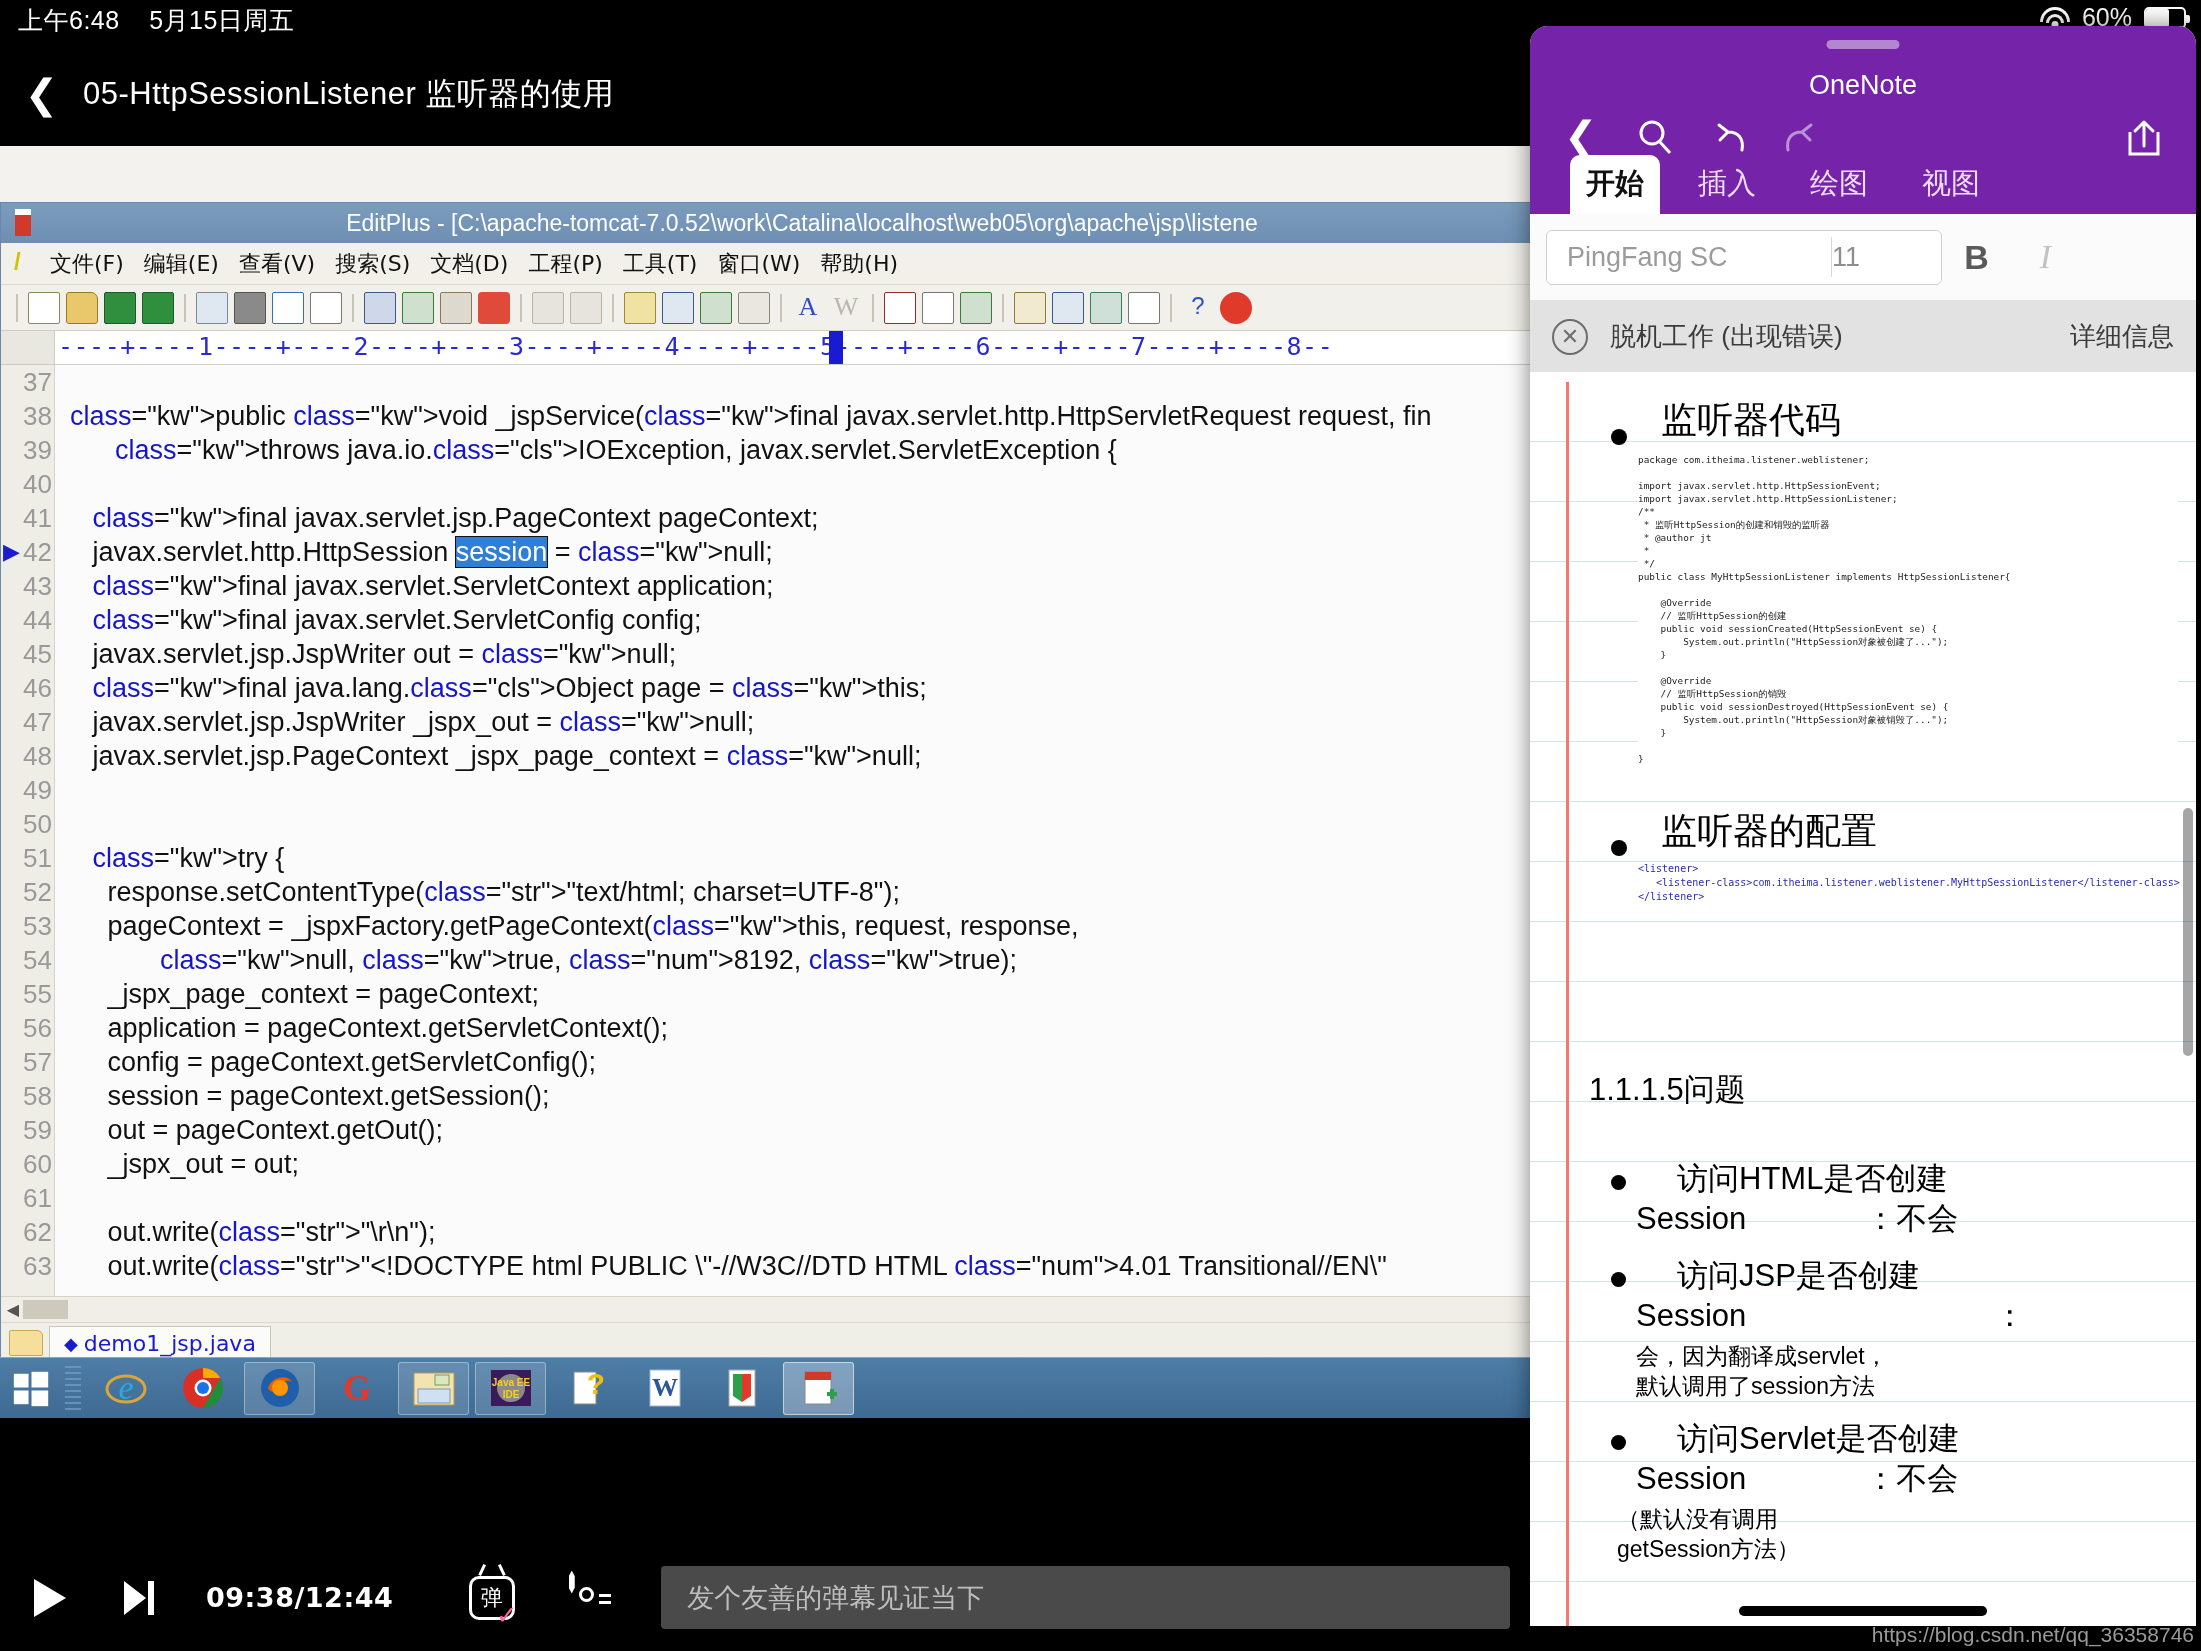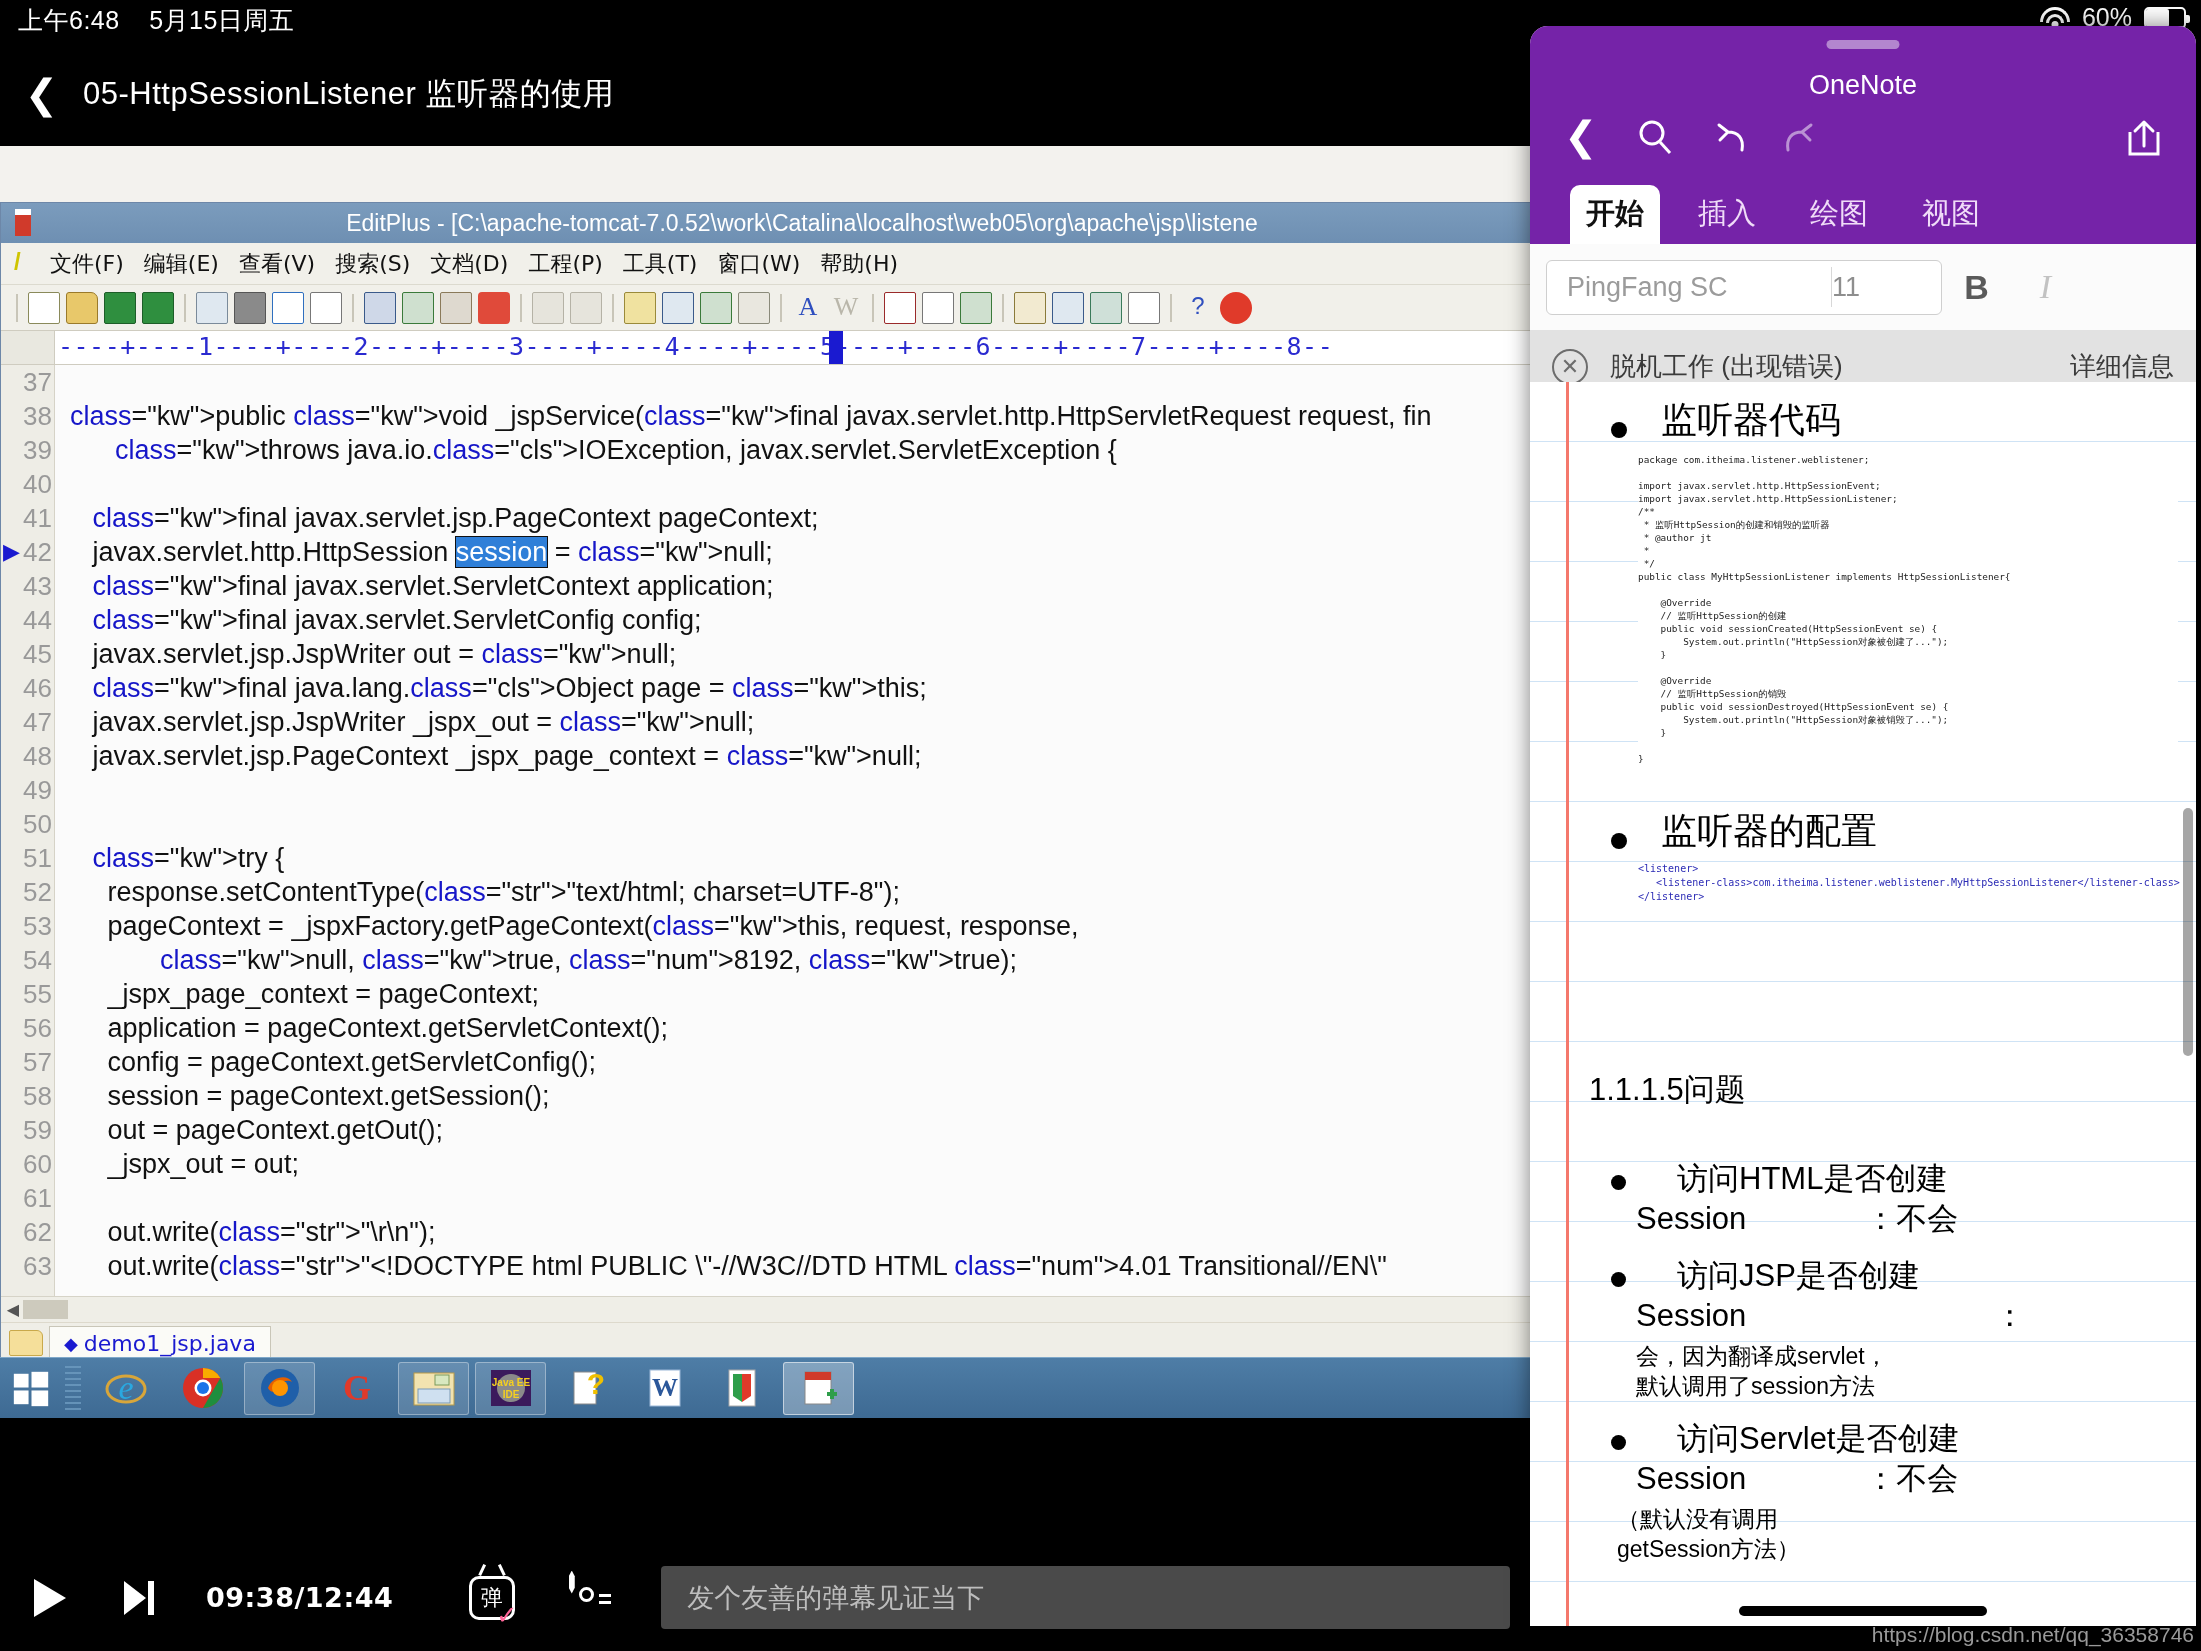--- a/index.html
+++ b/index.html
@@ -86,21 +86,21 @@
   .icn-danmaku::after { content: ""; position: absolute; top: -12px; right: 8px; width: 14px; height: 12px; border-right: 3px solid #fff; transform: rotate(-25deg); }
   .dm-check { position: absolute; right: -6px; bottom: -14px; color: #ff6699; font-size: 26px; }
   .icn-settings { width: 44px; height: 48px; position: relative; }
   .icn-settings .hex { width: 40px; height: 46px; border: 3px solid #fff; clip-path: polygon(50% 0,100% 25%,100% 75%,50% 100%,0 75%,0 25%); }
   .icn-settings .o { position: absolute; left: 10px; top: 13px; width: 15px; height: 15px; border: 3px solid #fff; border-radius: 50%; }
   .icn-settings .ln { position: absolute; right: 2px; top: 20px; width: 12px; height: 3px; background: #fff; box-shadow: 0 7px 0 #fff; }
   #danmu-input { flex: 1; height: 63px; margin-left: 26px; margin-right: 20px; background: #4a4a4a; border-radius: 4px; display: flex; align-items: center; padding: 0 26px; color: #bdbdbd; font-size: 27px; }
 
   
   #onenote { position: absolute; right: 6px; top: 26px; width: 666px; height: 1600px; background: #fff; border-radius: 18px 18px 0 0; overflow: hidden; box-shadow: 0 0 22px rgba(0,0,0,.5); }
-  .on-head { background: #7523a8; height: 218px; position: relative; padding-left: 19px; }
+  .on-head { background: #7523a8; height: 188px; position: relative; padding-left: 19px; }
   .on-grab { position: absolute; left: 50%; transform: translateX(-50%); top: 14px; width: 73px; height: 9px; border-radius: 5px; background: rgba(255,255,255,.45); }
   .on-apptitle { position: absolute; left: 0; right: 0; top: 44px; text-align: center; color: #fff; font-size: 27px; }
   .on-icons { position: absolute; top: 81px; left: 0; right: 0; height: 59px; }
   .on-icons .ic { position: absolute; color: #fff; font-size: 40px; line-height: 59px; height: 59px; display: flex; align-items: center; }
   .on-icons .ic.dim { color: rgba(255,255,255,.45); }
   .on-tabs { position: absolute; bottom: 0; left: 0; right: 0; display: flex; align-items: flex-end; padding-left: 40px; gap: 22px; }
   .on-tab { font-size: 29px; color: #f0dcf8; padding: 9px 16px 10px; border-radius: 10px 10px 0 0; }
   .on-tab.active { background: #fff; color: #111; font-weight: bold; }
   .on-fontbar { height: 87px; background: #fbfbfb; border-bottom: 1px solid #e2e2e2; display: flex; align-items: center; padding: 0 16px; }
   .font-field { flex: 0 0 396px; height: 55px; border: 1px solid #cfcfcf; border-radius: 6px; display: flex; align-items: center; background: #fff; }
@@ -111,21 +111,21 @@
   .on-fontbar .ibtn { width: 69px; text-align: center; font-size: 34px; font-style: italic; color: #c2c2c2; font-family: "Liberation Serif", serif; }
   .on-error { height: 71px; background: #e2e2e2; display: flex; align-items: center; padding: 0 22px; }
   .on-error .xc { width: 36px; height: 36px; border: 2px solid #6d6d6d; border-radius: 50%; color: #6d6d6d; font-size: 22px; display: flex; align-items: center; justify-content: center; margin-right: 22px; }
   .on-error .etext { flex: 1; font-size: 26px; color: #3b3b3b; }
   .on-error .edetail { font-size: 26px; color: #3b3b3b; }
 
   .on-page { position: absolute; left: 0; right: 0; top: 356px; bottom: 0; background: #fff; overflow: hidden; }
   .rule-lines { position: absolute; inset: 0; background-image: repeating-linear-gradient(#fff 0 59px, #cfe3f5 59px 60px); }
   .margin-line { position: absolute; left: 36px; top: 0; bottom: 0; width: 3px; background: #f4786c; }
   .on-content { position: absolute; left: 0; right: 18px; top: 0; bottom: 0; padding-left: 51px; }
-  .on-bullet-h { display: flex; align-items: center; margin-top: 14px; }
+  .on-bullet-h { display: flex; align-items: flex-end; margin-top: 14px; }
   .on-bullet-h .dot { width: 16px; height: 16px; border-radius: 50%; background: #000; margin: 18px 34px 0 30px; flex: 0 0 16px; }
   .on-bullet-h .htxt { font-size: 36px; color: #000; }
   .code-img { margin: 8px 0 0 57px; background: #fff; font-family: "DejaVu Sans Mono", monospace; font-size: 9.4px; line-height: 13px; color: #222; white-space: pre; }
   .xml-img { margin: 6px 0 0 57px; font-family: "DejaVu Sans Mono", monospace; font-size: 10px; line-height: 14px; color: #2b2bb5; white-space: pre; }
   .on-head2 { font-size: 31px; color: #000; padding: 16px 0 0 8px; }
   .on-li { margin-top: 18px; }
   .on-li .row1 { display: flex; align-items: flex-start; }
   .on-li .dot { width: 15px; height: 15px; border-radius: 50%; background: #000; margin: 16px 51px 0 30px; flex: 0 0 15px; }
   .on-li .t { font-size: 31px; color: #000; line-height: 1.28; }
   .on-li .row2 { font-size: 31px; color: #000; padding-left: 55px; line-height: 1.28; display: flex; }

